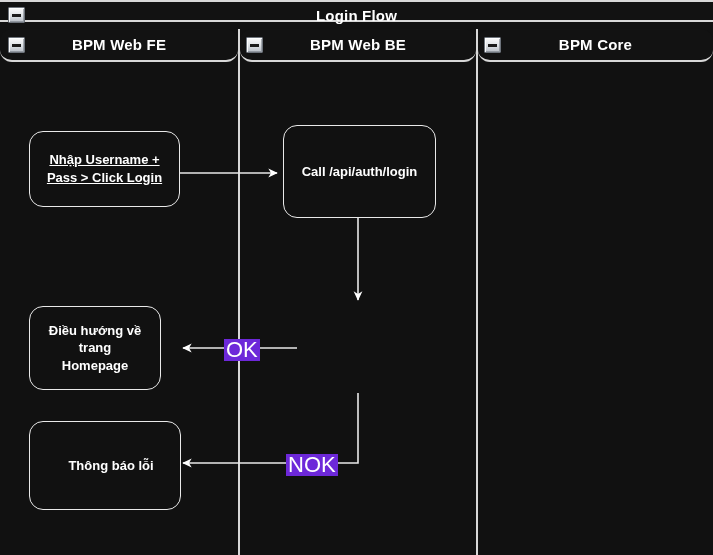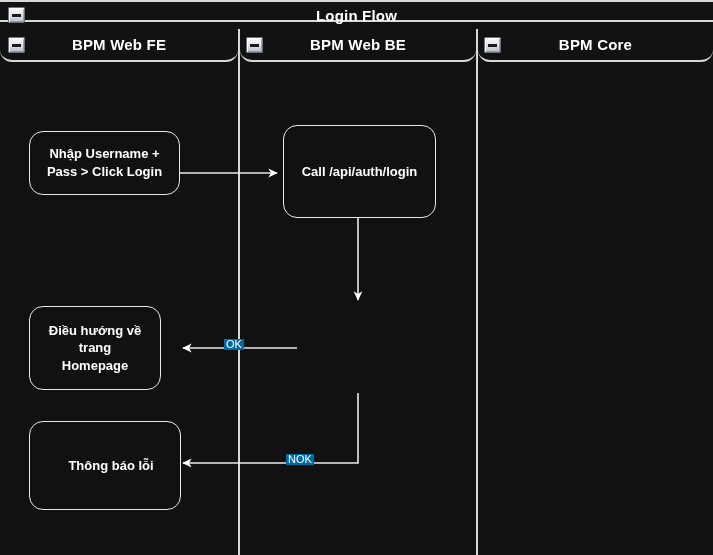--- a/index.html
+++ b/index.html
@@ -148,23 +148,23 @@
     font-size: 13px;
     font-weight: bold;
     white-space: nowrap;
     pointer-events: none;
   }
 
   
   .flow-label {
     position: absolute;
     color: #ffffff;
-    font-size: 11px;
+    font-size: 22px;
     font-weight: normal;
-    background: #0369a1;
+    background: #6d28d9;
     padding: 0 2px;
     white-space: nowrap;
     line-height: 1;
   }
 </style>
 </head>
 <body>
 
 <div id="canvas">
 
@@ -203,21 +203,21 @@
     <path d="M358,218 L358,300" stroke="#e9e9e9" stroke-width="1.6" fill="none" marker-end="url(#arrow)"></path>
 
     <path d="M297,348 L183,348" stroke="#e9e9e9" stroke-width="1.6" fill="none" marker-end="url(#arrow)"></path>
 
     <path d="M358,393 L358,463 L183,463" stroke="#e9e9e9" stroke-width="1.6" fill="none" marker-end="url(#arrow)"></path>
   </svg>
 
   <div class="flow-label" style="left:224px; top:339px;">OK</div>
   <div class="flow-label" style="left:278px; top:454px;margin-left:8px;">NOK</div>
 
-  <div class="task" style="left:29px; top:131px; width:151px; height:64px;">Nhập Username +
+  <div class="task" style="left:29px; top:131px; width:151px; height:76px;text-decoration:underline;">Nhập Username +
 Pass &gt; Click Login</div>
 
   <div class="task" style="left:283px; top:125px; width:153px; height:93px;">Call /api/auth/login</div>
 
   <div class="task" style="left:29px; top:306px; width:132px; height:84px;">Điều hướng về trang
 Homepage</div>
 
   <div class="task" style="left:29px; top:421px; width:152px; height:89px;padding-left:20px;">Thông báo lỗi</div>
 
 

